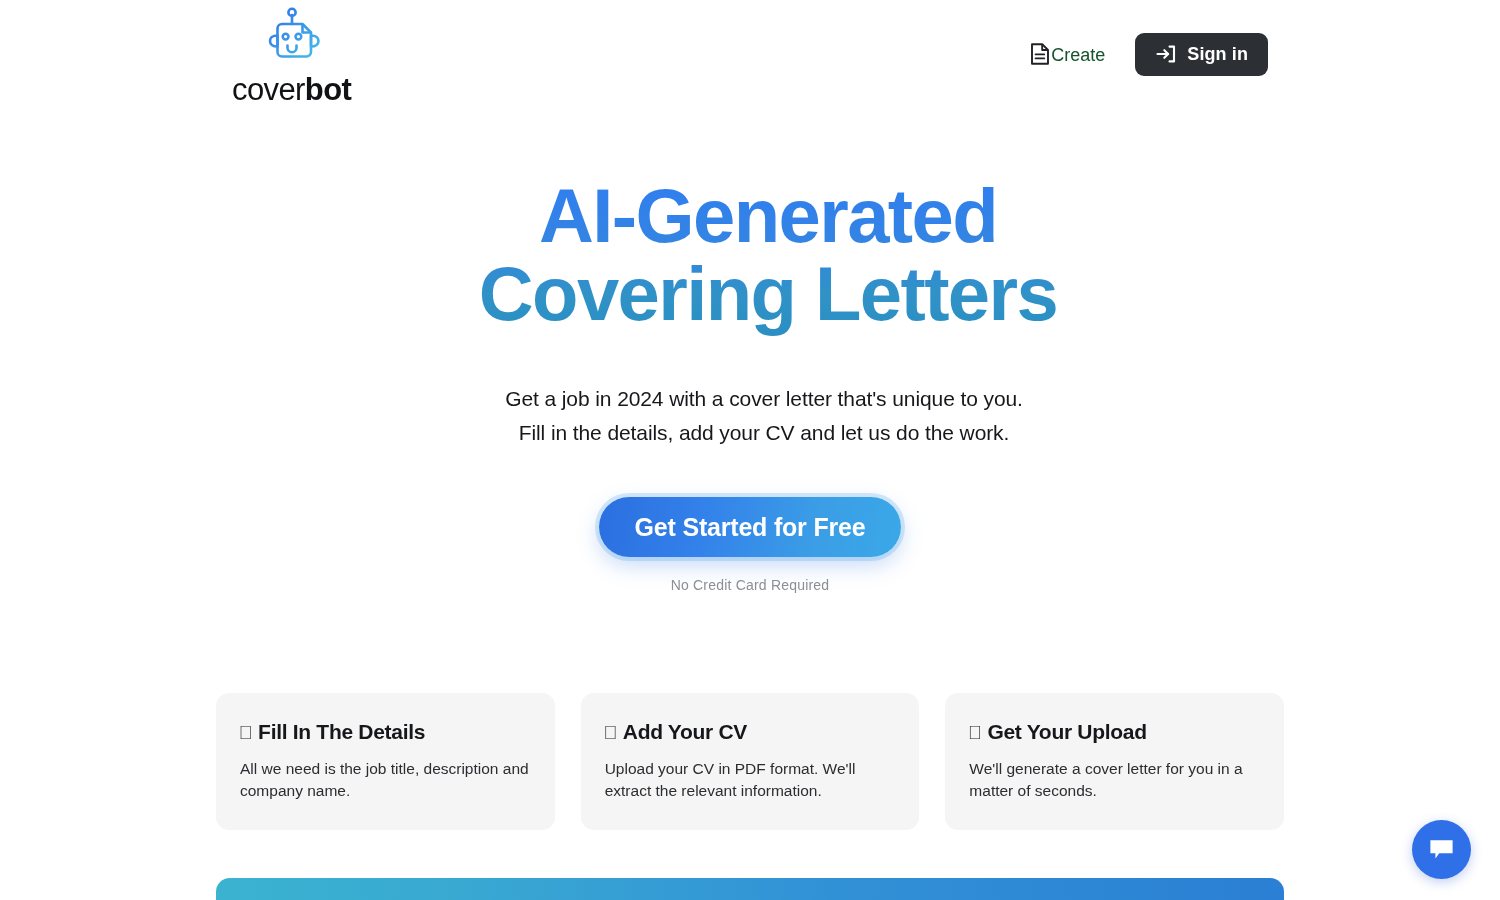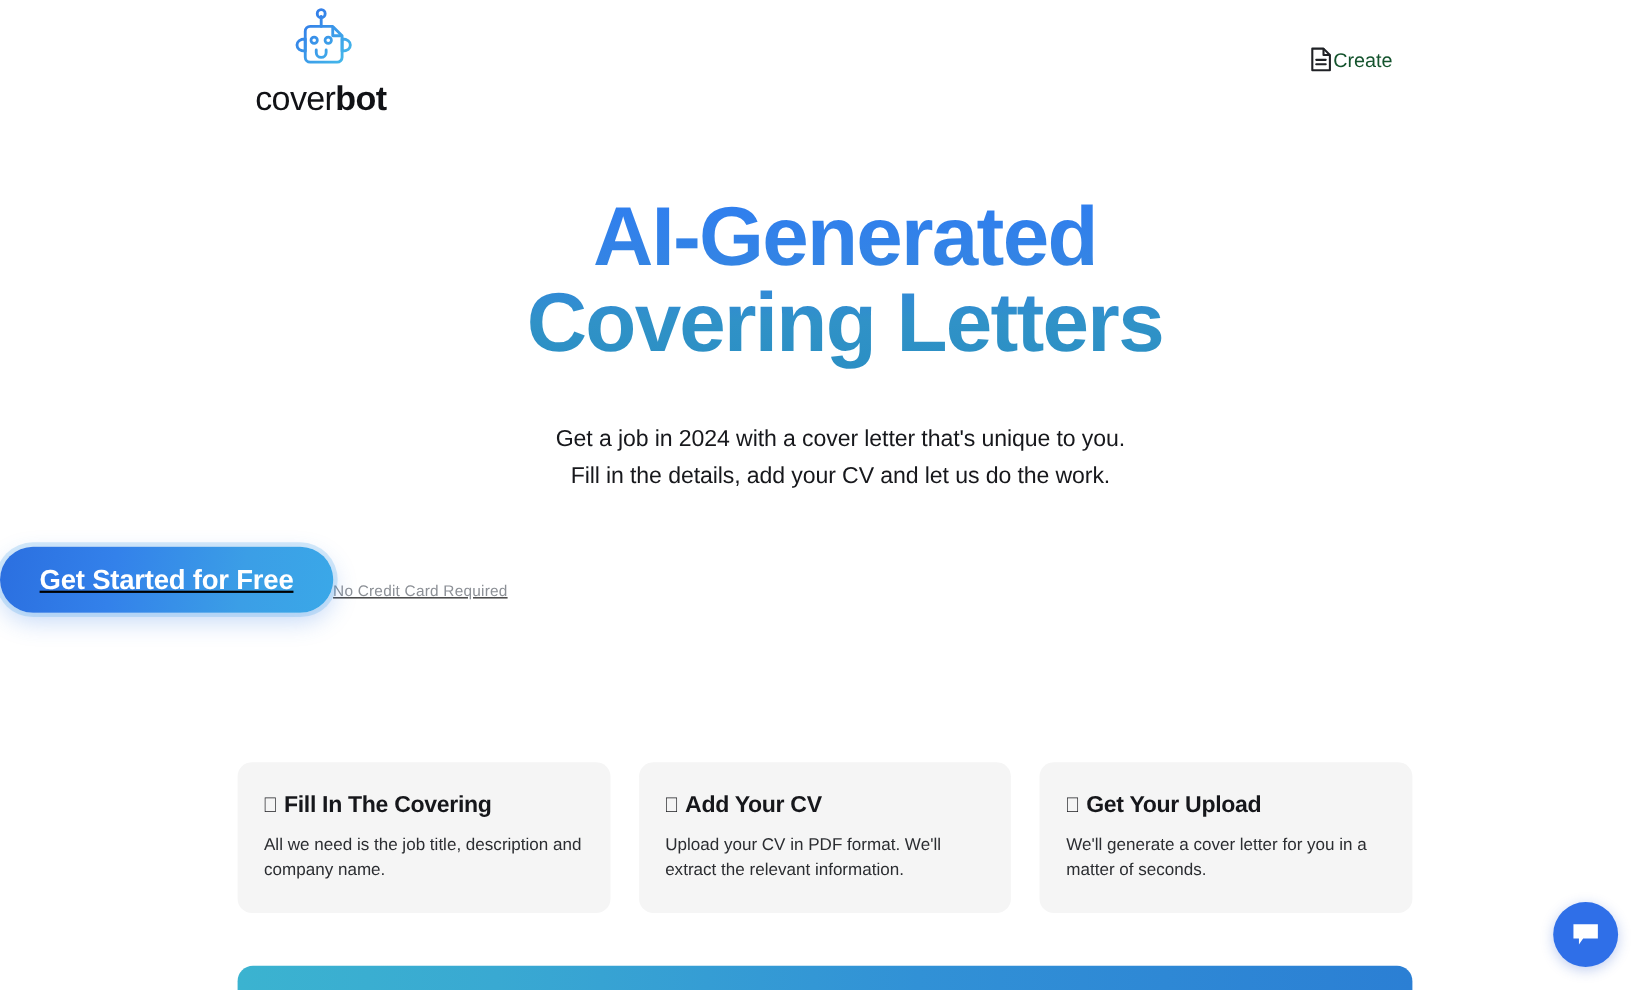--- a/index.html
+++ b/index.html
@@ -124,23 +124,22 @@
     font-size: 21px;
     line-height: 34px;
     color: #17181c;
     letter-spacing: -0.1px;
   }
   .hero-sub .line { display: block; padding-left: 28px; }
 
   .cta-wrap {
     margin-top: 47px;
     display: flex;
-    flex-direction: row;
-    align-items: center;
-    text-decoration: underline;
+    flex-direction: column;
+    align-items: center;
   }
 
   .cta-btn {
     position: relative;
     display: inline-flex;
     align-items: center;
     justify-content: center;
     height: 60px;
     padding: 0 36px;
     border: none;
@@ -269,20 +268,28 @@
       <button class="nav-create">
         <svg width="22" height="24" viewBox="0 0 22 24" fill="none" aria-hidden="true">
           <path d="M3 2.2 H13.2 L19 8 V21.8 H3 Z" stroke="#1f2125" stroke-width="1.9" stroke-linejoin="round" fill="none"></path>
           <path d="M13.2 2.2 V8 H19" stroke="#1f2125" stroke-width="1.9" stroke-linejoin="round" fill="none"></path>
           <line x1="6.6" y1="12.4" x2="15.2" y2="12.4" stroke="#1f2125" stroke-width="1.9" stroke-linecap="round"></line>
           <line x1="6.6" y1="16.4" x2="15.2" y2="16.4" stroke="#1f2125" stroke-width="1.9" stroke-linecap="round"></line>
         </svg>
         <span>Create</span>
       </button>
 
+      <button class="signin-btn">
+        <svg width="22" height="22" viewBox="0 0 22 22" fill="none" aria-hidden="true">
+          <path d="M2.5 11 H13" stroke="#ffffff" stroke-width="2.1" stroke-linecap="round"></path>
+          <path d="M9.3 7.2 L13.2 11 L9.3 14.8" stroke="#ffffff" stroke-width="2.1" stroke-linecap="round" stroke-linejoin="round"></path>
+          <path d="M14.5 3.6 H19 V18.4 H14.5" stroke="#ffffff" stroke-width="2.1" stroke-linecap="round" stroke-linejoin="round" fill="none"></path>
+        </svg>
+        <span>Sign in</span>
+      </button>
 
     </div>
   </div>
 
   <div class="hero">
     <h1 class="hero-title">
       <span class="line">AI-Generated</span>
       <span class="line">Covering Letters</span>
     </h1>
 
@@ -295,21 +302,21 @@
       <button class="cta-btn">Get Started for Free</button>
       <div class="cta-note">No Credit Card Required</div>
     </div>
   </div>
 
   <div class="cards">
 
     <div class="card">
       <div class="card-title">
         <span class="card-emoji">⎕</span>
-        <span>Fill In The Covering</span>
+        <span>Fill In The Details</span>
       </div>
       <div class="card-body">All we need is the job title, description and company name.</div>
     </div>
 
     <div class="card">
       <div class="card-title">
         <span class="card-emoji">⎕</span>
         <span>Add Your CV</span>
       </div>
       <div class="card-body">Upload your CV in PDF format. We'll extract the relevant information.</div>

